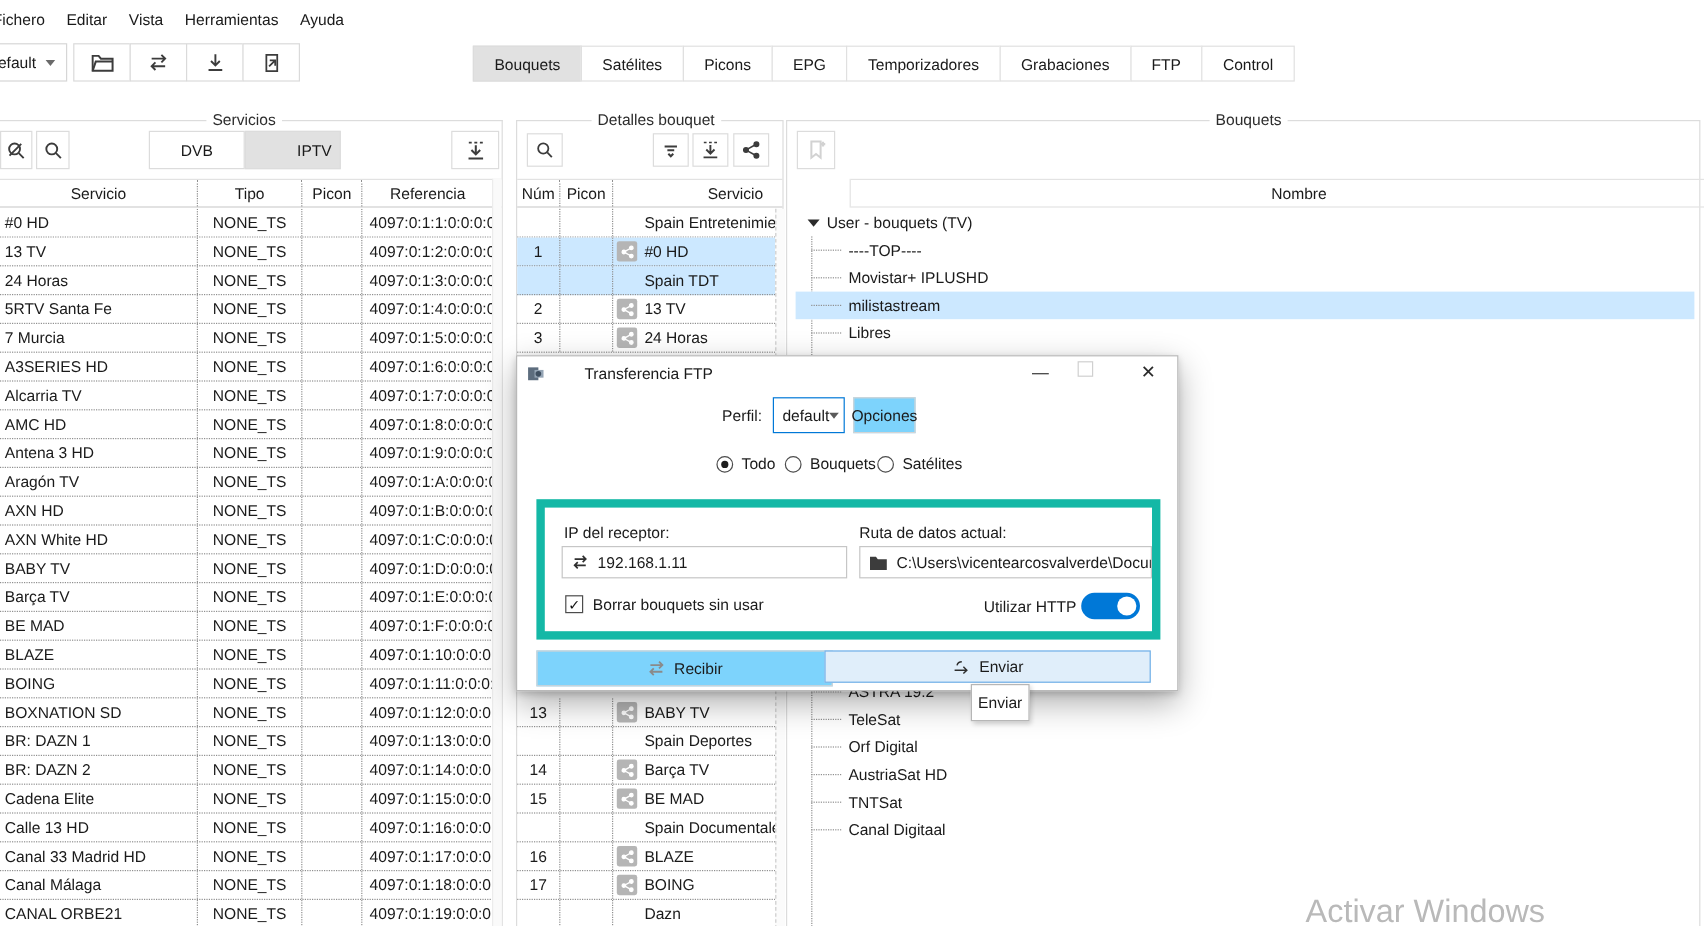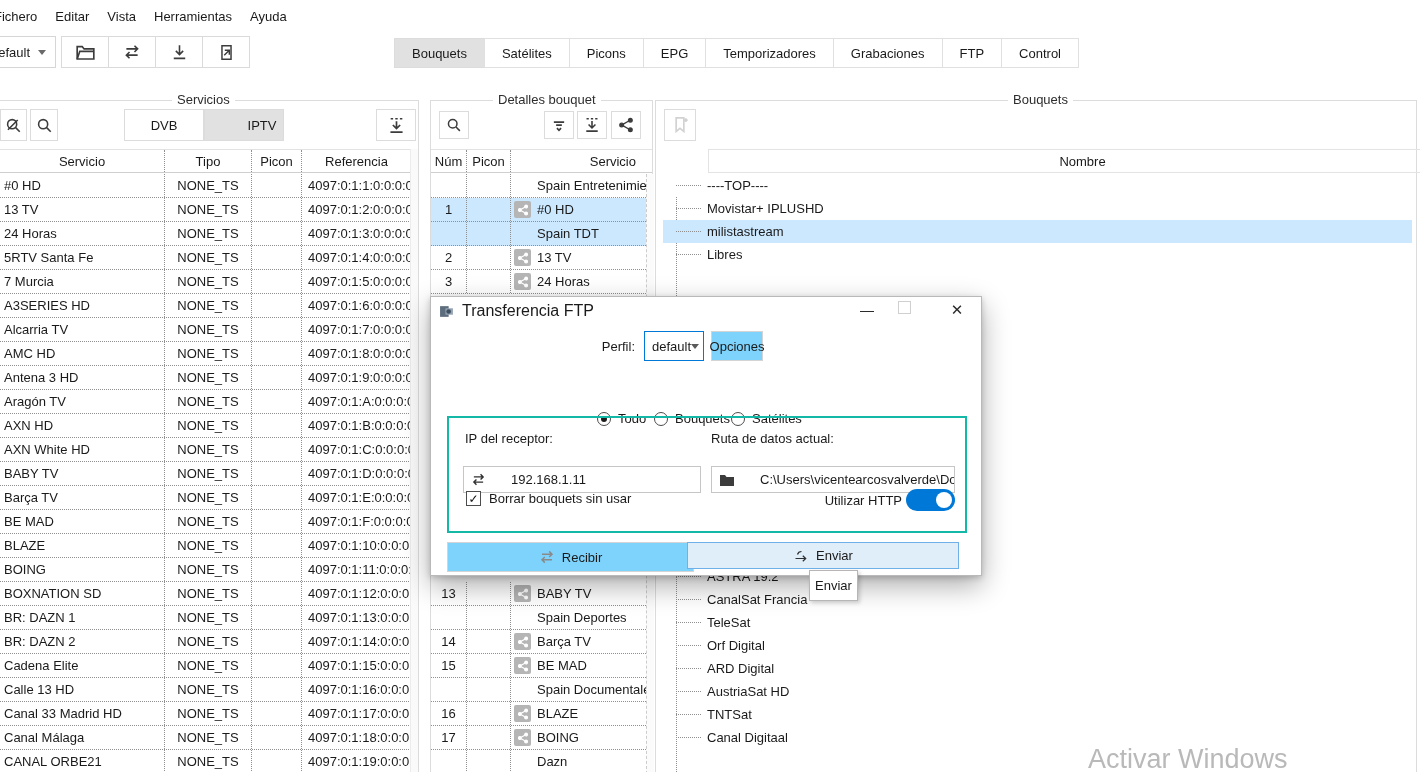--- a/index.html
+++ b/index.html
@@ -80,39 +80,39 @@
   .t-caret { width:0; height:0; border-left:5px solid transparent; border-right:5px solid transparent; border-top:6px solid #2b2b2b; }
   .t-child { padding-left:44px; }
   .t-child::before { content:""; position:absolute; left:13px; top:11px; width:25px; border-top:1px dotted #8f8f8f; }
   .t-vline { position:absolute; left:13px; top:23px; width:1px; height:637px; border-left:1px dotted #8f8f8f; }
   #tree-bottom { position:absolute; left:0; top:391px; width:100%; }
 
   
   .dialog { position:absolute; left:430px; top:296px; width:552px; height:280px; background:#fff;
     border:1px solid #b9b9b9; box-shadow:0 10px 26px rgba(0,0,0,.32), 0 2px 6px rgba(0,0,0,.18); z-index:20; }
   .dlg-titlebar { position:relative; height:28px; display:flex; align-items:center; padding-left:8px; gap:8px; }
-  .dlg-title { font-size:16px; }
+  .dlg-title { font-size:13px;margin-left:25px; }
   .dlg-min { position:absolute; left:422px; top:0; width:28px; height:26px; display:flex; align-items:center; justify-content:center; font-size:14px; color:#2b2b2b; }
   .dlg-max { position:absolute; left:467px; top:4px; width:13px; height:13px; border:1px solid #d0d0d0; }
   .dlg-close { position:absolute; left:512px; top:0; width:28px; height:26px; display:flex; align-items:center; justify-content:center; font-size:15px; color:#2b2b2b; }
   .dlg-profile-row { position:absolute; left:0; top:34px; width:100%; height:30px; }
   .dlg-label { position:absolute; font-size:13px; }
   .dlg-combo { position:absolute; left:213px; top:0; width:60px; height:30px; border:1px solid #0078d7;
     display:flex; align-items:center; justify-content:space-between; padding:0 7px; }
   .dlg-combo .arrow { width:0; height:0; border-left:4px solid transparent; border-right:4px solid transparent; border-top:5px solid #5a5a5a; }
   .btn { border:1px solid #d4d4d4; background:#7dd3fc; display:flex; align-items:center; justify-content:center; font-size:13px; gap:7px; }
   #btn-opciones { position:absolute; left:280px; top:0; width:52px; height:30px; }
   .radio-row { position:absolute; left:0; top:82px; width:100%; height:20px; }
-  .radio { position:absolute; display:flex; align-items:center; gap:7px;margin-top:32px; }
+  .radio { position:absolute; display:flex; align-items:center; gap:7px; }
   .radio .circ { width:14px; height:14px; border:1px solid #4c4c4c; border-radius:50%; position:relative; background:#fff; }
   .radio.checked .circ::after { content:""; position:absolute; left:3px; top:3px; width:6px; height:6px; border-radius:50%; background:#1d1d1d; }
-  .dlg-frame { position:absolute; left:16px; top:119px; width:520px; height:117px; border:2px solid #14b8a6; }
+  .dlg-frame { position:absolute; left:16px; top:119px; width:520px; height:117px; border:7px solid #14b8a6; }
   .fld-label { position:absolute; top:13px; font-size:13px; }
   .input { position:absolute; top:32px; height:27px; border:1px solid #c6c6c6; background:#fff;
-    display:flex; align-items:center; gap:25px; padding:0 7px; overflow:hidden; white-space:nowrap;margin-top:16px; }
+    display:flex; align-items:center; gap:7px; padding:0 7px; overflow:hidden; white-space:nowrap; }
   #input-ip { left:14px; width:238px; }
   #input-path { left:262px; width:244px; }
   .chk-row { position:absolute; left:17px; top:73px; display:flex; align-items:center; gap:8px; }
   .chk { width:15px; height:15px; border:1px solid #4c4c4c; background:#fff; display:flex; align-items:center; justify-content:center; font-size:12px; color:#111; }
   .http-row { position:absolute; right:10px; top:71px; display:flex; align-items:center; }
   .toggle { width:49px; height:22px; border-radius:11px; background:#0078d7; position:relative; margin-left:4px; }
   .toggle .knob { position:absolute; right:3px; top:3px; width:16px; height:16px; border-radius:50%; background:#fff; }
   #btn-recibir { position:absolute; left:16px; top:245px; width:247px; height:30px; }
   #btn-enviar  { position:absolute; left:256px; top:245px; width:272px; height:27px; background:#e0eefa; border-color:#70b0e8; }
 
@@ -586,49 +586,47 @@
     <svg class="ic" width="18" height="18" viewBox="0 0 14 14" fill="none" stroke="#d2d2d2" stroke-width="1.3">
         <path d="M4 1.5h6V12L7 9.6 4 12z"></path>
         <path d="M10 3.2h3M11.5 1.7v3" stroke-width="1.5"></path>
       </svg>
   </div>
   <div class="b-inner">
     <div class="b-head">Nombre</div>
   </div>
   <div class="tree" id="tree">
     <div class="t-vline"></div>
+    <div class="t-row t-root">
+      <span class="t-caret"></span>
+      <span>User - bouquets (TV)</span>
+    </div>
     <div id="tree-top">
         <div class="t-row t-child">
           <span>----TOP----</span>
         </div>
         <div class="t-row t-child">
           <span>Movistar+ IPLUSHD</span>
         </div>
         <div class="t-row t-child selected">
           <span>milistastream</span>
         </div>
         <div class="t-row t-child">
           <span>Libres</span>
         </div>
       </div>
     <div id="tree-bottom">
         <div class="t-row t-child">
           <span>ASTRA 19.2</span>
         </div>
         <div class="t-row t-child">
-          <span>CanalSat Francia</span>
-        </div>
-        <div class="t-row t-child">
           <span>TeleSat</span>
         </div>
         <div class="t-row t-child">
           <span>Orf Digital</span>
-        </div>
-        <div class="t-row t-child">
-          <span>ARD Digital</span>
         </div>
         <div class="t-row t-child">
           <span>AustriaSat HD</span>
         </div>
         <div class="t-row t-child">
           <span>TNTSat</span>
         </div>
         <div class="t-row t-child">
           <span>Canal Digitaal</span>
         </div>

